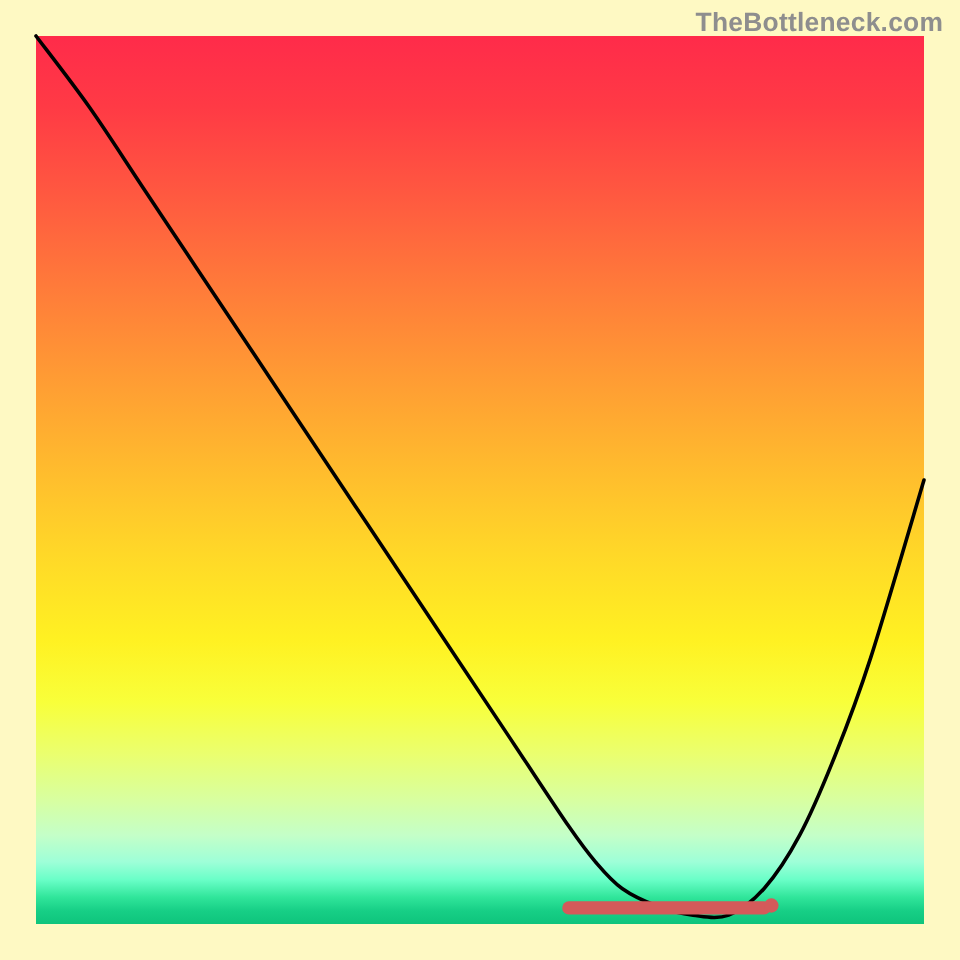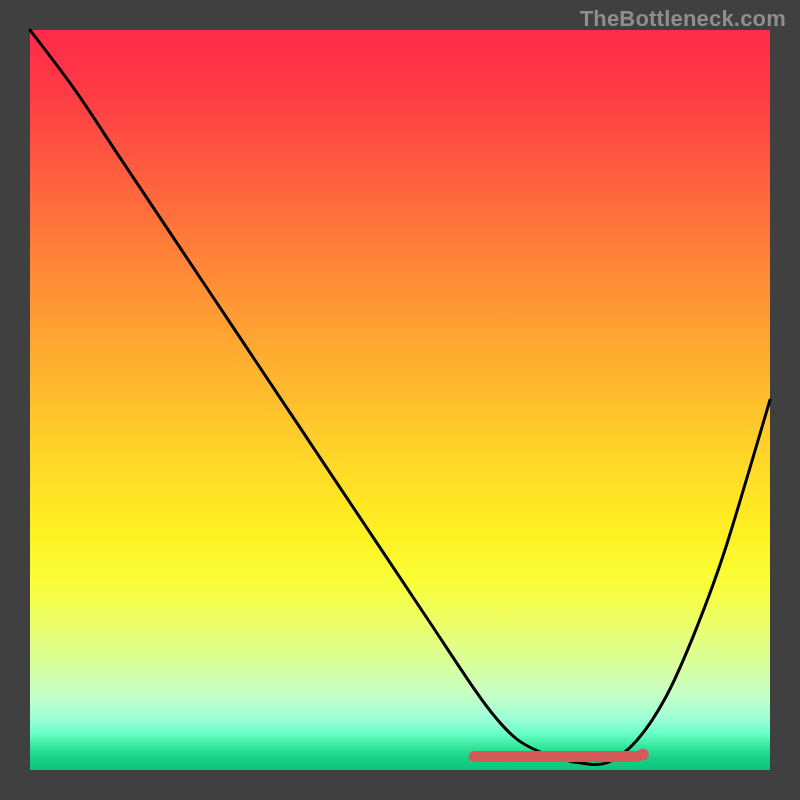--- a/index.html
+++ b/index.html
@@ -8,21 +8,21 @@
     width: 800px;
     height: 800px;
     background: #000;
     font-family: Arial, Helvetica, sans-serif;
     overflow: hidden;
   }
   .stage {
     position: relative;
     width: 800px;
     height: 800px;
-    background: #404040;
+    background: #fef9c3;
   }
   .plot-area {
     position: absolute;
     left: 30px;
     top: 30px;
     width: 740px;
     height: 740px;
     background: linear-gradient(to bottom,
       #ff2b4a 0%,
       #ff3a45 8%,

